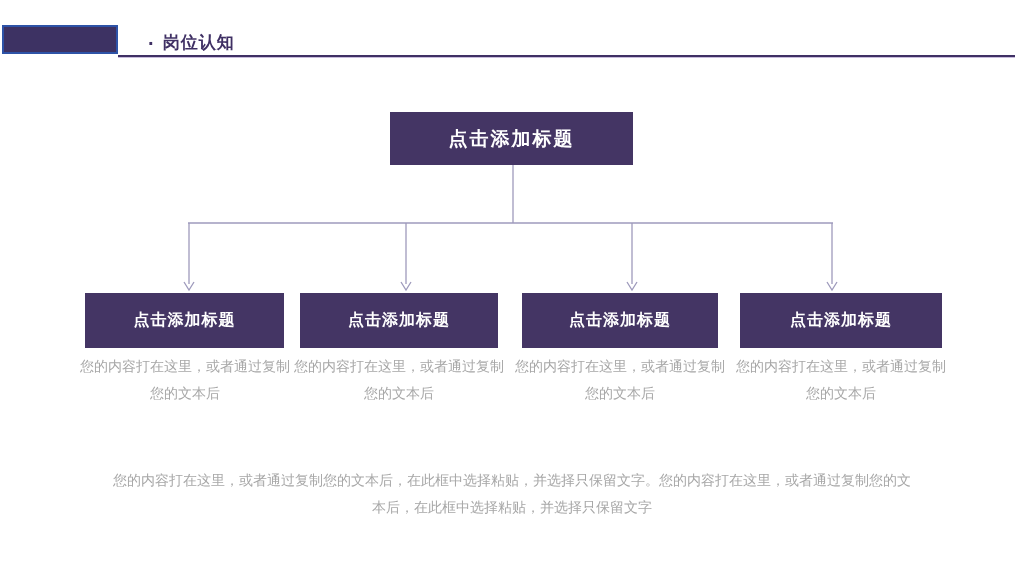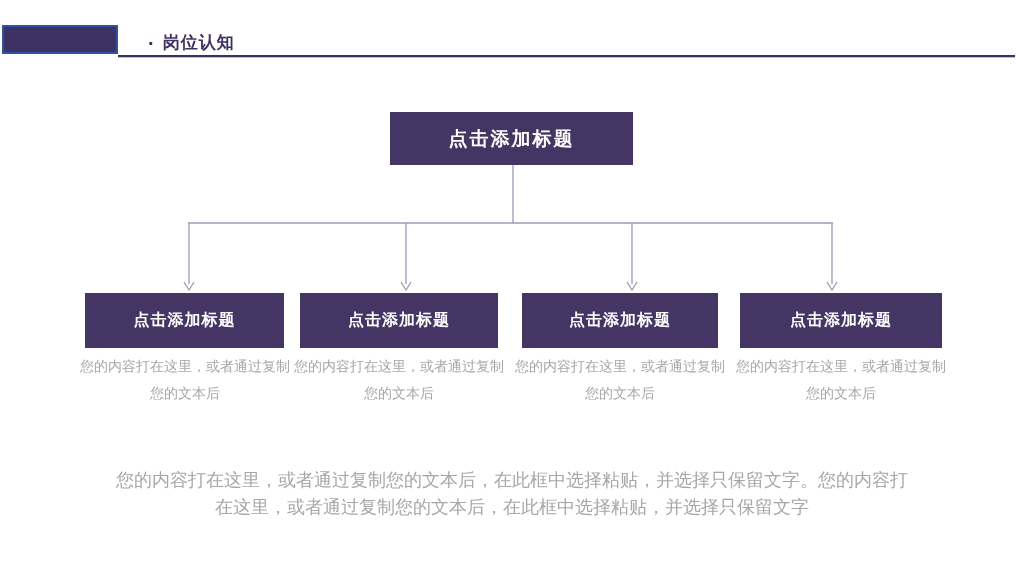--- a/index.html
+++ b/index.html
@@ -103,21 +103,21 @@
   .caption.c2 { left: 515px; }
   .caption.c3 { left: 736px; }
 
   
   .footer-text {
     position: absolute;
     left: 112px; top: 467px;
     width: 800px;
     text-align: center;
     color: var(--caption-gray);
-    font-size: 18px;
+    font-size: 14px;
     line-height: 27px;
   }
 </style>
 </head>
 <body>
 
 <div id="slide">
 
   <div class="header-block"></div>
   <div class="header-title">

